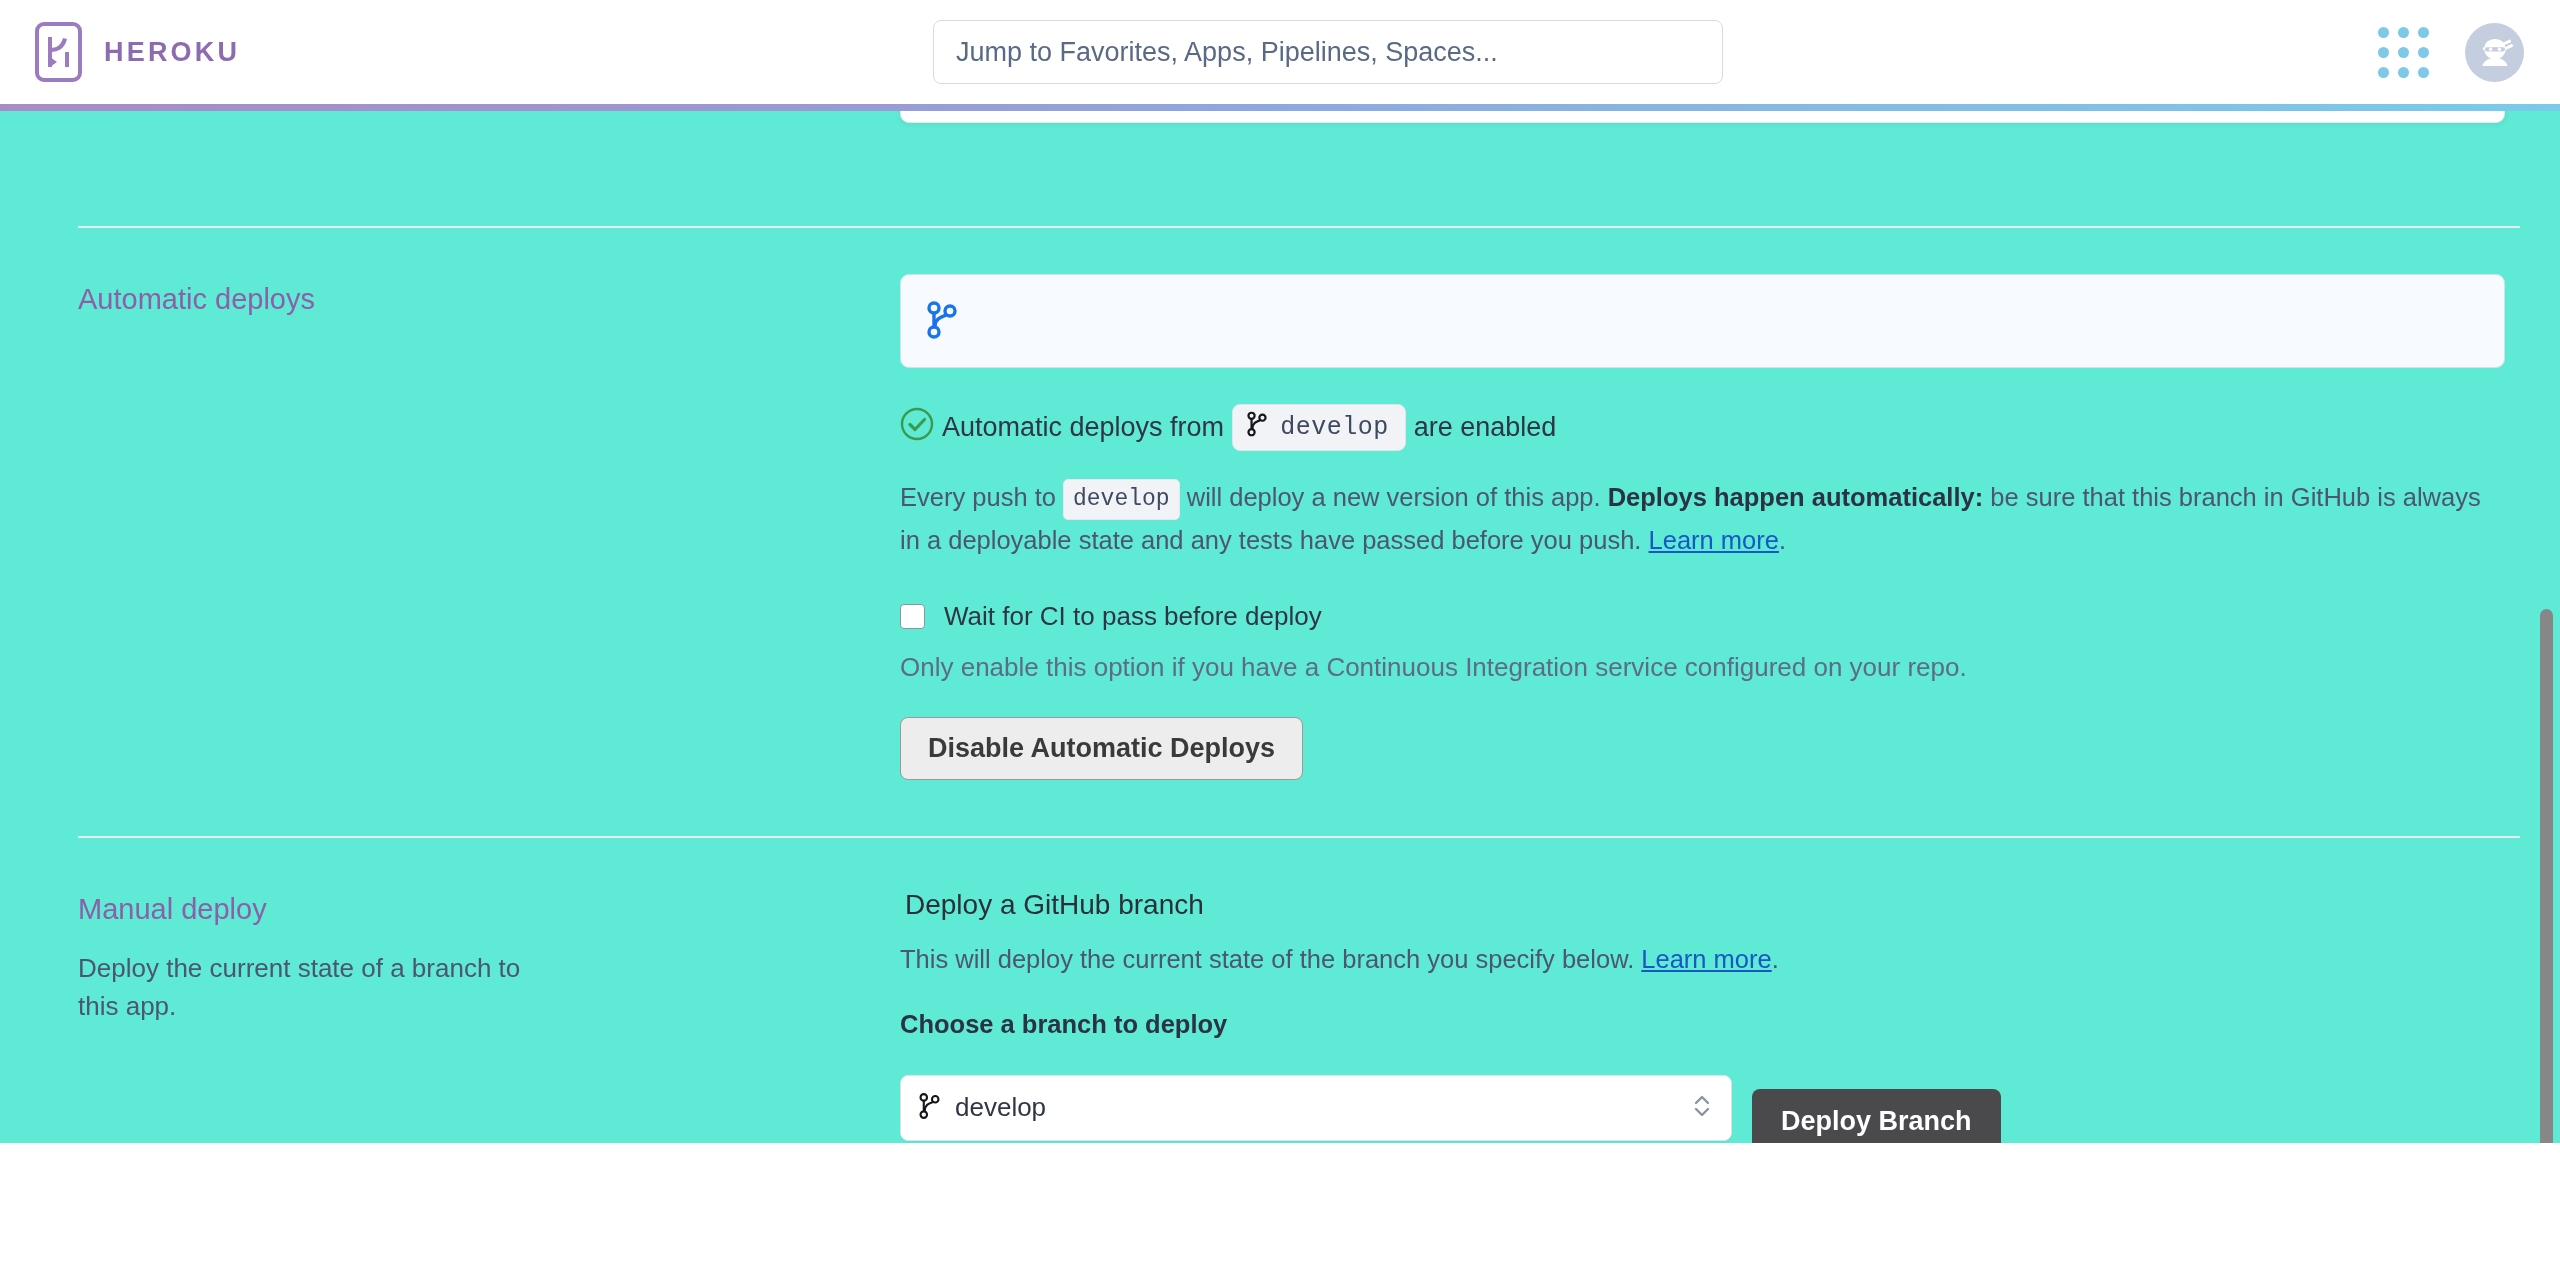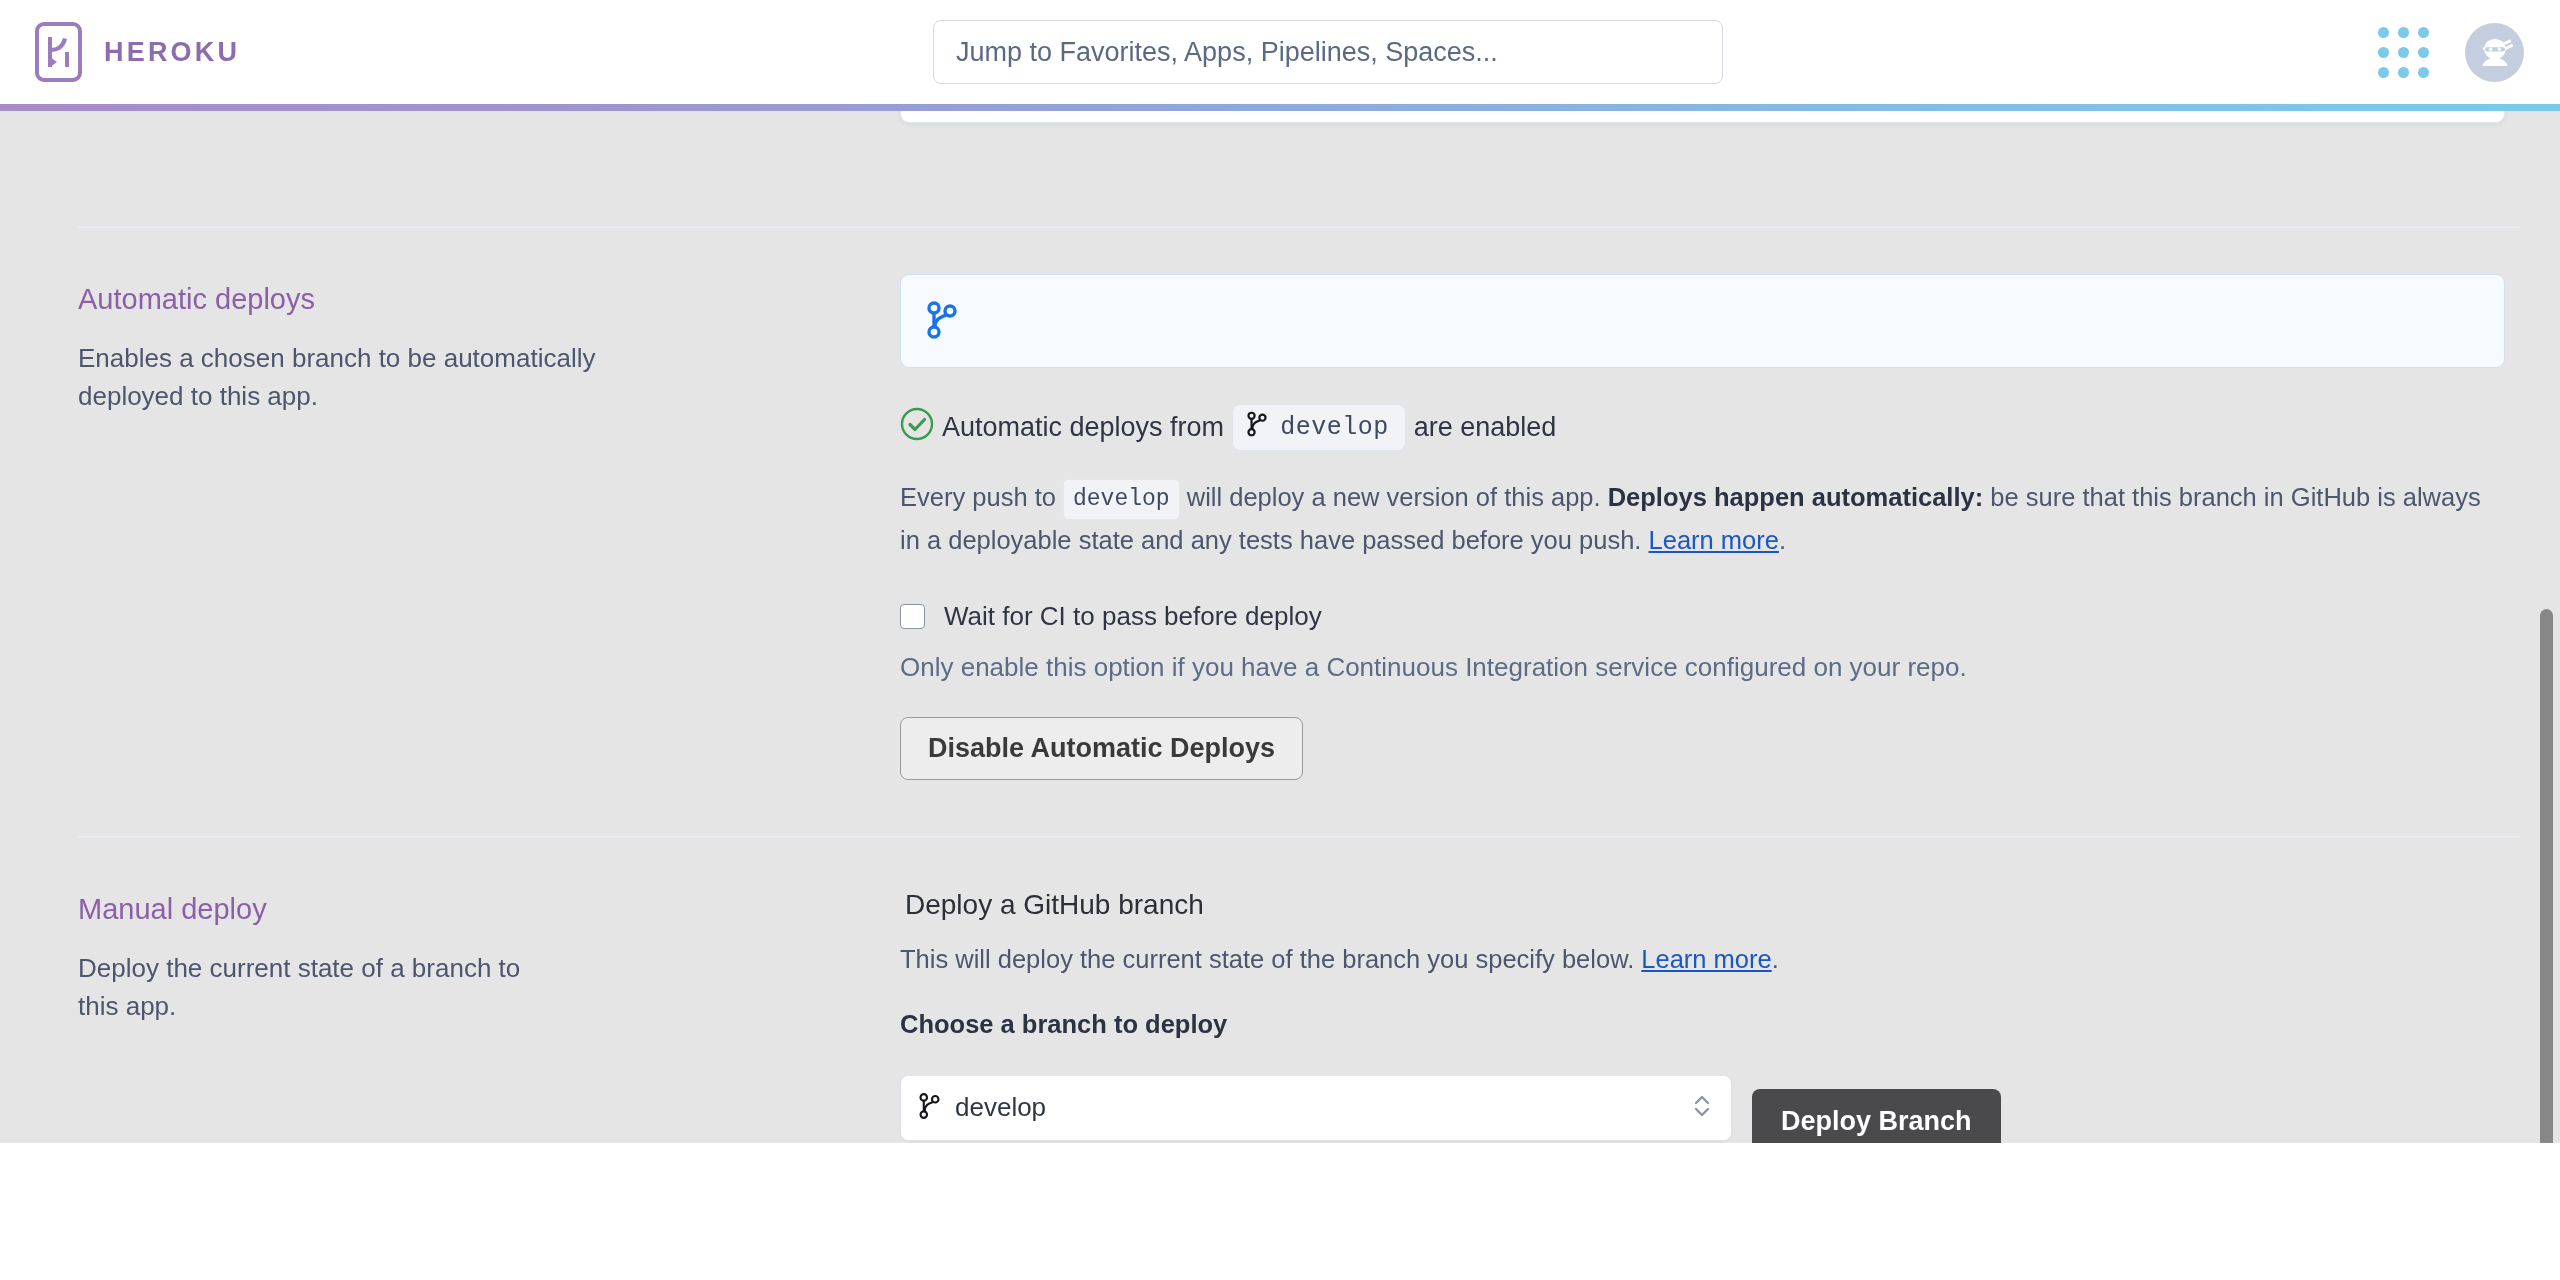--- a/index.html
+++ b/index.html
@@ -94,21 +94,21 @@
 
   .gradient-bar {
     height: 7px;
     width: 100%;
     background: linear-gradient(90deg, #a88cc8 0%, #9d97d1 28%, #8fa7dd 48%, #84bbe4 72%, #79cbe9 100%);
   }
 
   
   .page {
     position: relative;
-    background: #e5e5e5;
+    background: #5eead4;
     height: 1032px;
     overflow: hidden;
   }
 
   .cut-card {
     position: absolute;
     left: 900px;
     top: -44px;
     width: 1605px;
     height: 56px;
@@ -381,21 +381,20 @@
 
 <div class="page">
 
   <div class="cut-card"></div>
 
   <div class="divider top"></div>
 
   <div class="section">
     <div class="sec-left">
       <h2 class="sec-title">Automatic deploys</h2>
-      <p class="sec-desc">Enables a chosen branch to be automatically deployed to this app.</p>
     </div>
 
     <div class="sec-right">
 
       <div class="info-banner">
         <span class="bicon">
           <svg width="30" height="38" viewBox="0 0 30 38" aria-hidden="true">
             <circle cx="7" cy="7" r="5" fill="none" stroke="#1a73e8" stroke-width="3.4"></circle>
             <circle cx="7" cy="31" r="5" fill="none" stroke="#1a73e8" stroke-width="3.4"></circle>
             <circle cx="23" cy="10" r="5" fill="none" stroke="#1a73e8" stroke-width="3.4"></circle>

